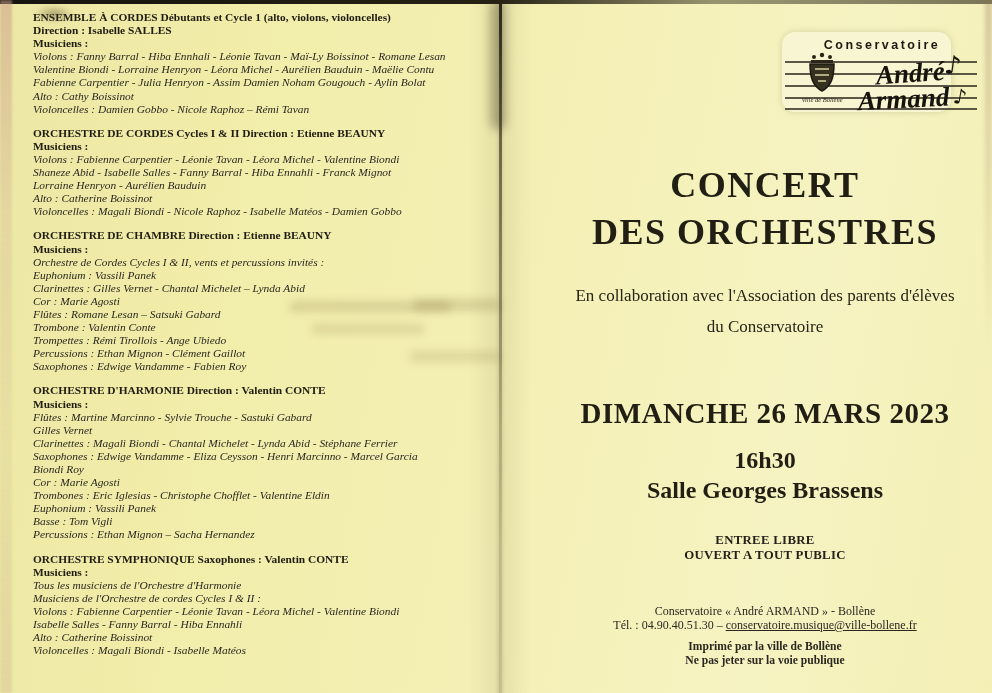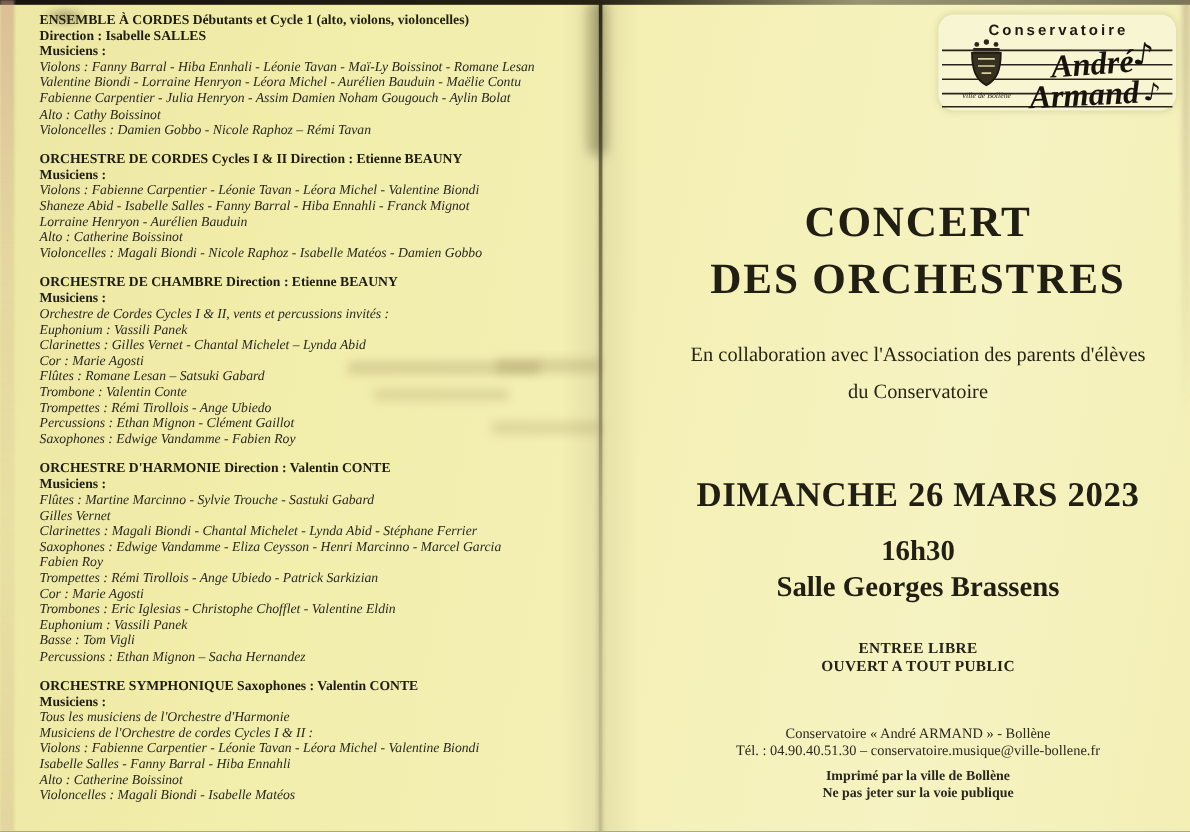--- a/index.html
+++ b/index.html
@@ -35,37 +35,37 @@
   .band-b{position:absolute;left:410px;top:351px;width:90px;height:11px;
     background:rgba(140,124,72,.20);filter:blur(4px);}
   
   .left-col{position:absolute;left:33px;top:11px;width:447px;
     font-size:11.4px;line-height:13.1px;color:#2a2720;}
   .section{margin-bottom:11px;}
   .hline{font-weight:700;color:#1f1c12;}
   .bline{font-weight:400;font-style:italic;}
   
   .right-col{position:absolute;left:520px;top:0;width:490px;text-align:center;}
-  .logo-box{position:absolute;left:262px;top:12px;width:198px;height:80px;
+  .logo-box{position:absolute;left:262px;top:32px;width:169px;height:80px;
     background:#f8f5d3;border-radius:13px;box-shadow:0 0 6px rgba(120,110,60,.25);}
   .title-block{position:absolute;left:0;top:162px;width:100%;
     font-size:36px;line-height:47px;font-weight:700;letter-spacing:1.5px;color:#211e14;}
   .collab-block{position:absolute;left:0;top:280px;width:100%;
     font-size:17px;line-height:31px;color:#272418;}
   .date-line{position:absolute;left:0;top:397px;width:100%;
     font-size:29px;font-weight:700;letter-spacing:.5px;color:#211e14;}
   .time-line{position:absolute;left:0;top:447px;width:100%;
     font-size:24px;font-weight:700;color:#211e14;}
   .venue-line{position:absolute;left:0;top:477px;width:100%;
     font-size:24px;font-weight:700;color:#211e14;}
   .entry-block{position:absolute;left:0;top:533px;width:100%;
     font-size:12.8px;line-height:14.5px;font-weight:700;letter-spacing:.3px;color:#24211a;}
   .footer-block{position:absolute;left:0;top:604px;width:100%;
     font-size:12px;line-height:14px;color:#2a2720;}
-  .email-link{}
+  .email-link{text-decoration:underline;}
   .printed-block{position:absolute;left:0;top:640px;width:100%;
     font-size:11.6px;line-height:13.5px;font-weight:700;color:#2a2720;}
 </style>
 </head>
 <body>
 
 <div class="page">
 
   <div class="left-col">
       <div class="section">
@@ -100,22 +100,21 @@
         <div class="bline">Percussions : Ethan Mignon - Clément Gaillot</div>
         <div class="bline">Saxophones : Edwige Vandamme - Fabien Roy</div>
       </div>
       <div class="section">
         <div class="hline">ORCHESTRE D'HARMONIE Direction : Valentin CONTE</div>
         <div class="hline">Musiciens :</div>
         <div class="bline">Flûtes : Martine Marcinno - Sylvie Trouche - Sastuki Gabard</div>
         <div class="bline">Gilles Vernet</div>
         <div class="bline">Clarinettes : Magali Biondi - Chantal Michelet - Lynda Abid - Stéphane Ferrier</div>
         <div class="bline">Saxophones : Edwige Vandamme - Eliza Ceysson - Henri Marcinno - Marcel Garcia</div>
-        <div class="bline">Fabien Roy</div>
-        <div class="bline">Trompettes : Rémi Tirollois - Ange Ubiedo - Patrick Sarkizian</div>
+        <div class="bline">Biondi Roy</div>
         <div class="bline">Cor : Marie Agosti</div>
         <div class="bline">Trombones : Eric Iglesias - Christophe Chofflet - Valentine Eldin</div>
         <div class="bline">Euphonium : Vassili Panek</div>
         <div class="bline">Basse : Tom Vigli</div>
         <div class="bline">Percussions : Ethan Mignon – Sacha Hernandez</div>
       </div>
       <div class="section">
         <div class="hline">ORCHESTRE SYMPHONIQUE Saxophones : Valentin CONTE</div>
         <div class="hline">Musiciens :</div>
         <div class="bline">Tous les musiciens de l'Orchestre d'Harmonie</div>

